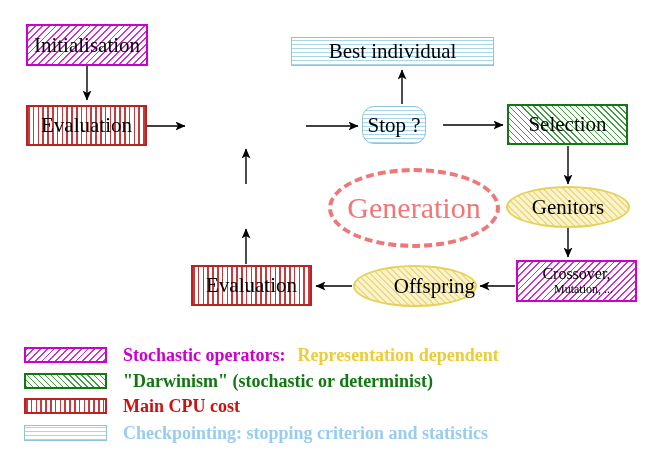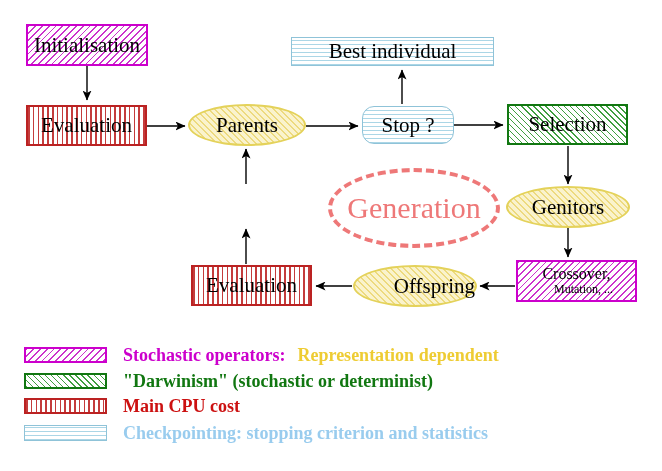--- a/index.html
+++ b/index.html
@@ -79,25 +79,22 @@
   </div>
 
   <div class="node s-cyan" style="left:291px;top:37px;width:203px;height:29px;border-width:1px;">
     <span class="lbl">Best individual</span>
   </div>
 
   <div class="node s-red" style="left:26px;top:105px;width:121px;height:41px;">
     <span class="lbl">Evaluation</span>
   </div>
 
-  <div class="node e-yellow" style="left:188px;top:104px;width:118px;height:42px;">
-    <span class="lbl">Parents</span>
-  </div>
 
-  <div class="node s-cyan" style="left:362px;top:106px;width:92px;height:38px;border-radius:12px;">
+  <div class="node s-cyan" style="left:362px;top:106px;width:64px;height:38px;border-radius:12px;">
     <span class="lbl">Stop ?</span>
   </div>
 
   <div class="node h-green" style="left:507px;top:104px;width:121px;height:41px;">
     <span class="lbl">Selection</span>
   </div>
 
 
   <div class="node e-generation" style="left:328px;top:168px;width:172px;height:80px;">
     <span class="lbl" style="font-size:30px;">Generation</span>

